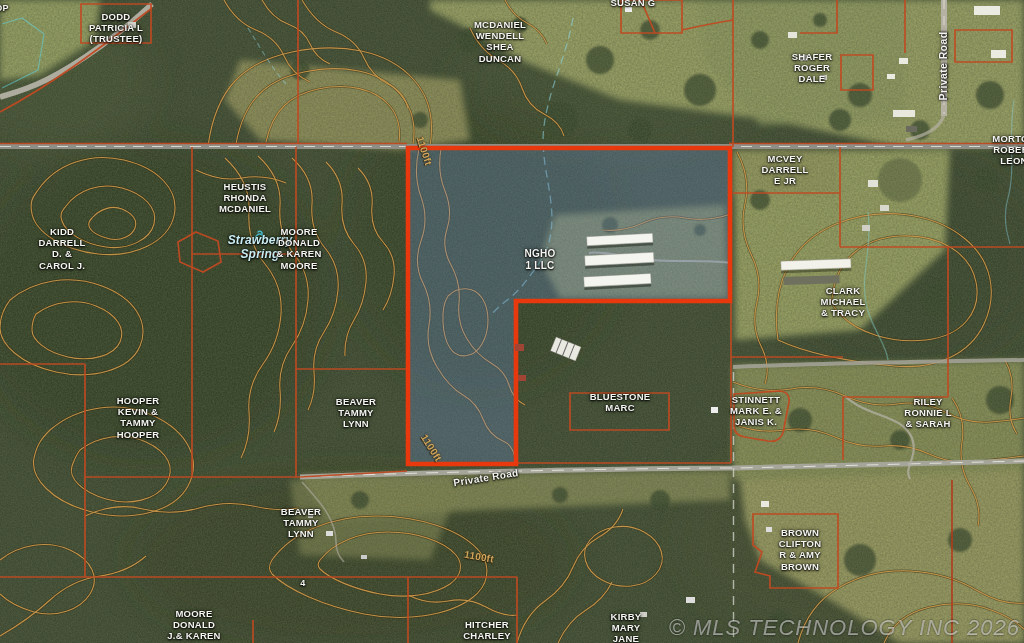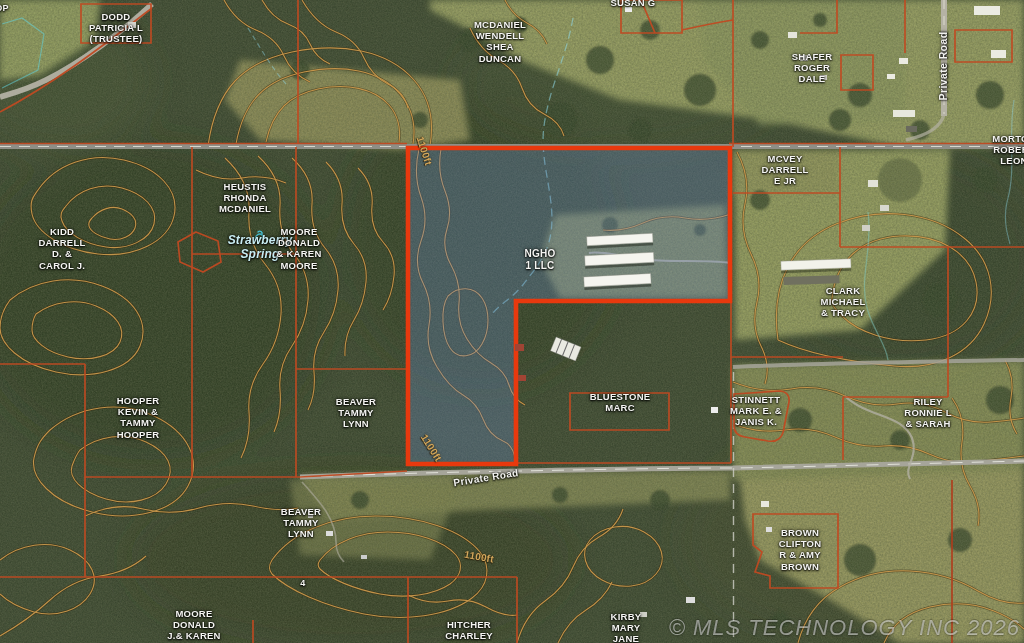--- a/index.html
+++ b/index.html
@@ -344,21 +344,21 @@
 LYNN</div>
 <div class="lbl" style="left:800px;top:549px">BROWN
 CLIFTON
 R &amp; AMY
 BROWN</div>
 <div class="lbl contour" style="left:479px;top:557px;transform:translate(-50%,-50%) rotate(10deg)">1100ft</div>
 <div class="lbl small" style="left:303px;top:583px">4</div>
 <div class="lbl" style="left:194px;top:625px">MOORE
 DONALD
 J.&amp; KAREN</div>
-<div class="lbl" style="left:469px;top:630px">HITCHER
+<div class="lbl" style="left:487px;top:630px">HITCHER
 CHARLEY</div>
 <div class="lbl" style="left:626px;top:628px">KIRBY
 MARY
 JANE</div>
 
 <div class="watermark">© MLS TECHNOLOGY INC 2026</div>
 
 </div>
 
 </body></html>

